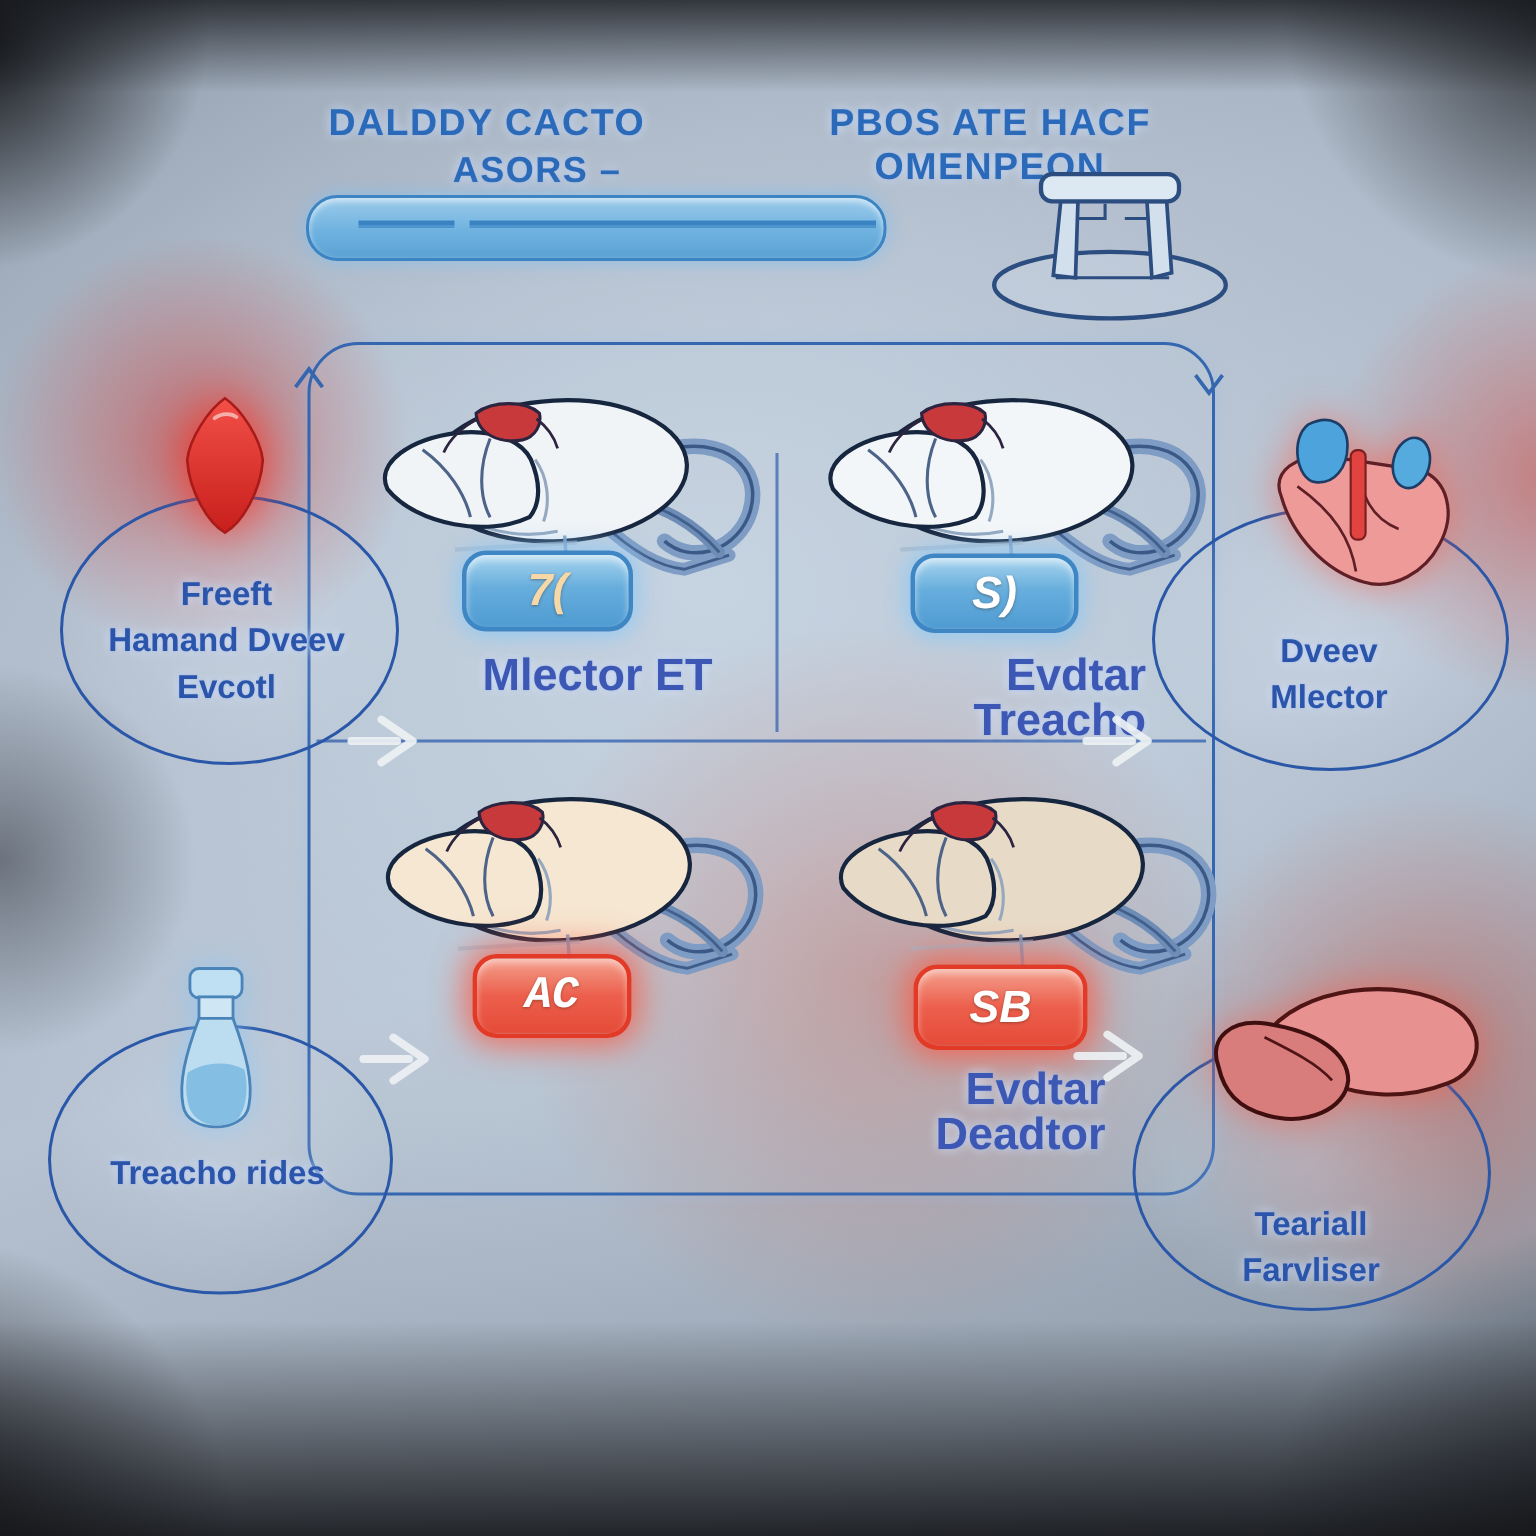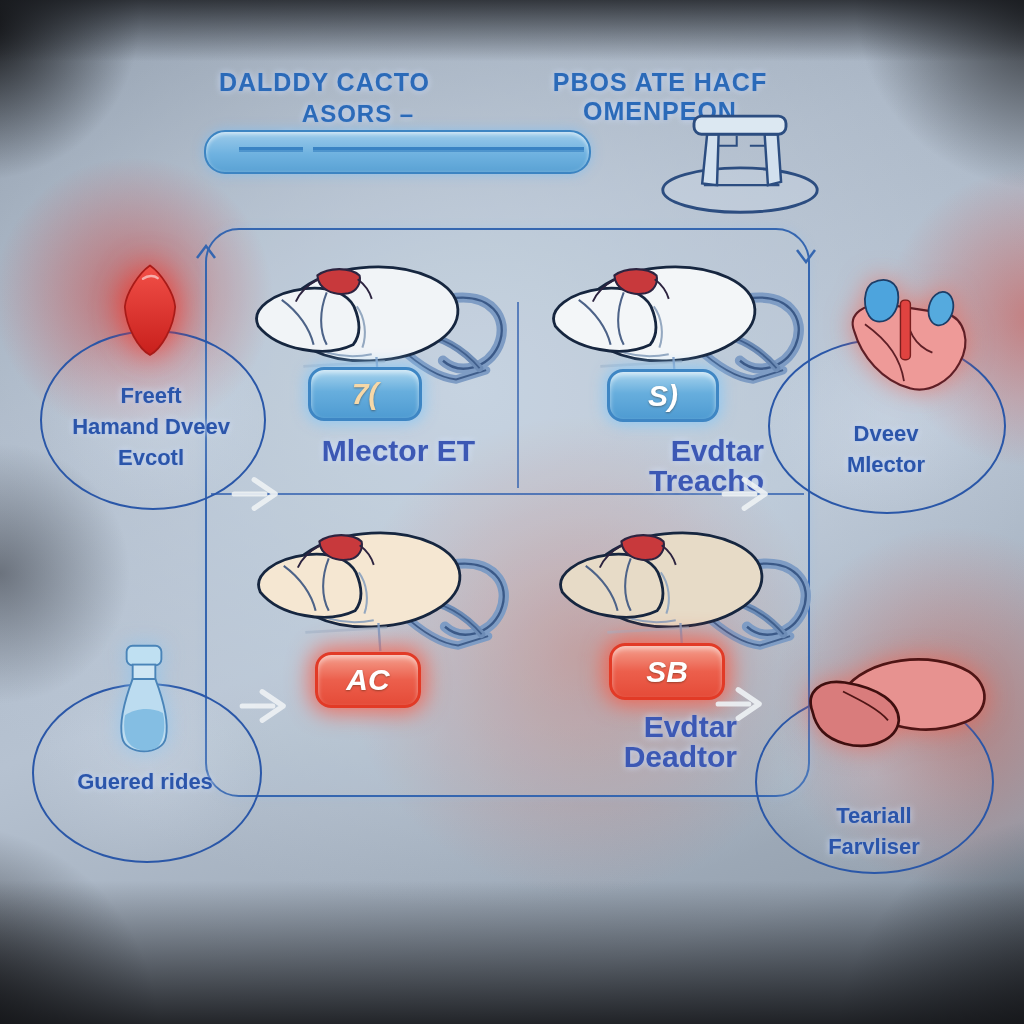--- a/index.html
+++ b/index.html
@@ -144,21 +144,21 @@
   <svg class="abs" style="left:552px;top:518px;--body:#e7dbc7;" width="270" height="150" viewBox="0 0 280 160">
       <use href="#sym-mouse"></use>
     </svg>
 
   <div class="abs pill blue" style="left:308px;top:367px;width:108px;height:48px;">
     <span class="glyph warm">7(</span>
   </div>
   <div class="abs pill blue" style="left:607px;top:369px;width:106px;height:47px;">
     <span class="glyph">S)</span>
   </div>
-  <div class="abs pill red" style="left:315px;top:652px;width:100px;height:50px;">
+  <div class="abs pill red" style="left:315px;top:636px;width:100px;height:50px;font-family:Liberation Mono, monospace;">
     <span class="glyph">AC</span>
   </div>
   <div class="abs pill red" style="left:609px;top:643px;width:110px;height:51px;">
     <span class="glyph">SB</span>
   </div>
 
   <div class="abs cell-label t-blue" style="left:275px;top:424px;width:200px;">
     <div>Mlector ET</div>
   </div>
   <div class="abs cell-label t-blue" style="left:564px;top:424px;width:200px;">
@@ -204,21 +204,21 @@
     <div>Evcotl</div>
   </div>
 
   <svg class="abs glow-blue" style="left:110px;top:634px;" width="68" height="142" viewBox="0 0 90 165">
     <rect x="22" y="4" width="46" height="26" rx="8" fill="#bfe0f2" stroke="#4a84b8" stroke-width="2.5"></rect>
     <rect x="30" y="29" width="30" height="19" fill="#cfe6f4" stroke="#4a84b8" stroke-width="2.5"></rect>
     <path d="M30,48 C18,80 12,105 16,125 C20,150 70,150 74,125 C78,105 72,80 60,48 Z" fill="#bcdcf0" stroke="#4a84b8" stroke-width="2.5"></path>
     <path d="M20,96 C32,88 52,84 70,93 C74,108 72,130 62,139 C45,147 28,141 22,128 C18,118 18,105 20,96 Z" fill="#7ab8e0" opacity="0.85"></path>
   </svg>
   <div class="abs node-label t-blue" style="left:34px;top:766px;width:222px;">
-    <div>Guered rides</div>
+    <div>Treacho rides</div>
   </div>
 
   <svg class="abs glow-soft-red" style="left:833px;top:266px;" width="142" height="152" viewBox="0 0 200 190">
     <path d="M30,80 C20,55 45,40 75,42 L160,55 C185,62 195,95 178,125 C165,150 135,168 108,160 C70,150 40,115 30,80 Z" fill="#ee9a98" stroke="#5f1f26" stroke-width="3"></path>
     <path d="M45,70 C80,95 95,120 100,150" fill="none" stroke="#5f1f26" stroke-width="2.5"></path>
     <path d="M100,45 C105,80 115,100 140,110" fill="none" stroke="#5f1f26" stroke-width="2.5"></path>
     <rect x="95" y="36" width="14" height="84" rx="6" fill="#e04340" stroke="#7a1f1f" stroke-width="2"></rect>
     <path d="M55,12 C75,2 92,10 92,32 C92,52 80,68 62,66 C44,64 38,25 55,12 Z" fill="#4da4dd" stroke="#1d3d66" stroke-width="2.5"></path>
     <ellipse cx="152" cy="48" rx="17" ry="24" transform="rotate(14 152 48)" fill="#55aade" stroke="#1d3d66" stroke-width="2.5"></ellipse>
   </svg>

